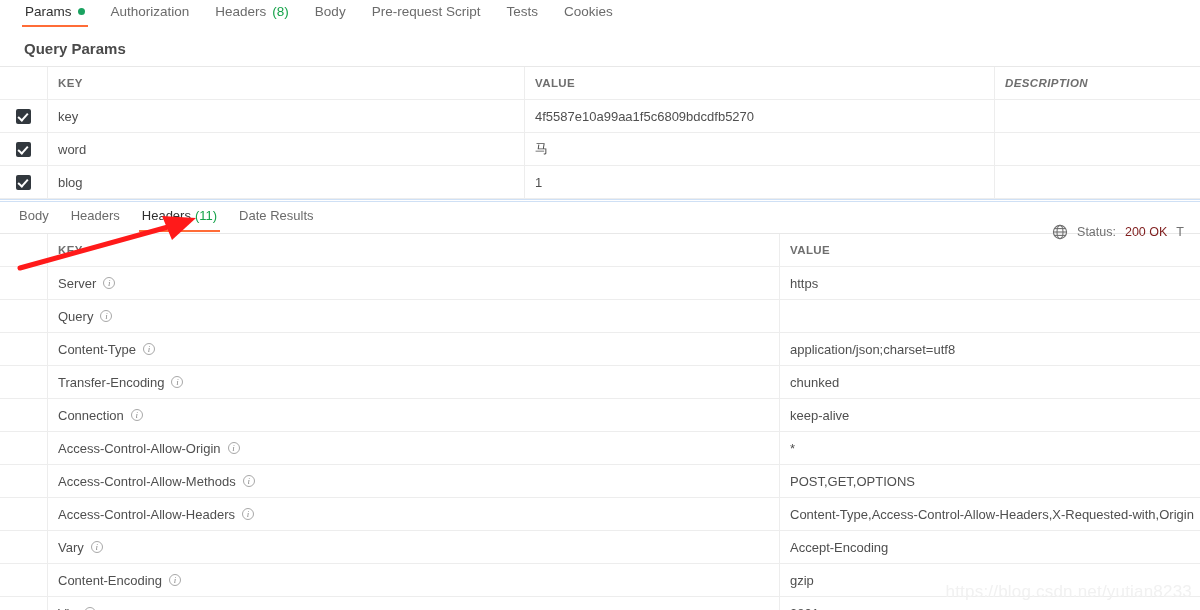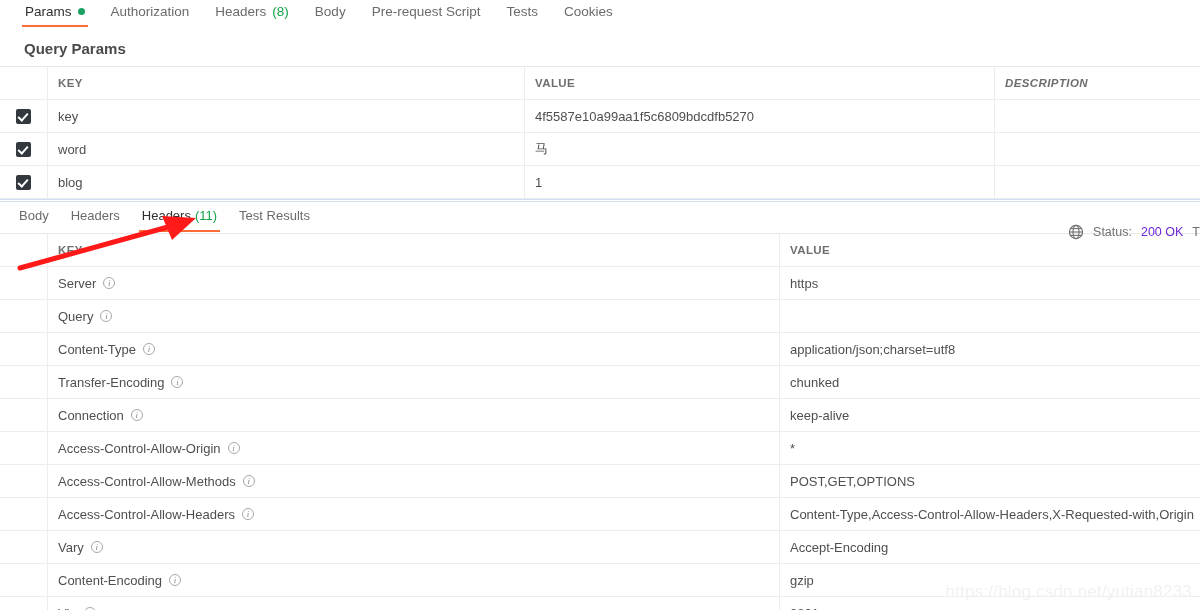--- a/index.html
+++ b/index.html
@@ -119,28 +119,28 @@
     position: absolute;
     left: 8px; right: 8px; bottom: 0;
     height: 2px;
     background: #ff6c37;
   }
   .res-status {
     margin-left: auto;
     display: flex;
     align-items: center;
     gap: 9px;
-    padding-right: 0;
+    padding-right: 16px;
     font-size: 12.5px;
     color: #707070;
     white-space: nowrap;
     margin-top: 28px;
   }
   .globe { width: 16px; height: 16px; display: block; }
-  .code-ok { color: #6d28d9; }
+  .code-ok { color: #7f1d1d; }
 
   
   .htable { width: 1200px; border-top: 1px solid #e8e8e8; }
   .hrow { display: flex; height: 33px; border-bottom: 1px solid #ededed; }
   .hcell {
     display: flex;
     align-items: center;
     font-size: 13px;
     color: #4f4f4f;
     overflow: hidden;
@@ -255,21 +255,21 @@
       <span>Body</span>
     </div>
     <div class="res-tab">
       <span>Headers</span>
     </div>
     <div class="res-tab active">
       <span>Headers</span>
       <span class="count-green">(11)</span>
     </div>
     <div class="res-tab">
-      <span>Test Results</span>
+      <span>Date Results</span>
     </div>
 
     <div class="res-status">
       <svg class="globe" viewBox="0 0 16 16">
         <circle cx="8" cy="8" r="6.6" fill="none" stroke="#6e6e6e" stroke-width="1.1"></circle>
         <ellipse cx="8" cy="8" rx="3" ry="6.6" fill="none" stroke="#6e6e6e" stroke-width="1.1"></ellipse>
         <line x1="1.4" y1="8" x2="14.6" y2="8" stroke="#6e6e6e" stroke-width="1.1"></line>
         <line x1="2.3" y1="4.6" x2="13.7" y2="4.6" stroke="#6e6e6e" stroke-width="1.1"></line>
         <line x1="2.3" y1="11.4" x2="13.7" y2="11.4" stroke="#6e6e6e" stroke-width="1.1"></line>
       </svg>

